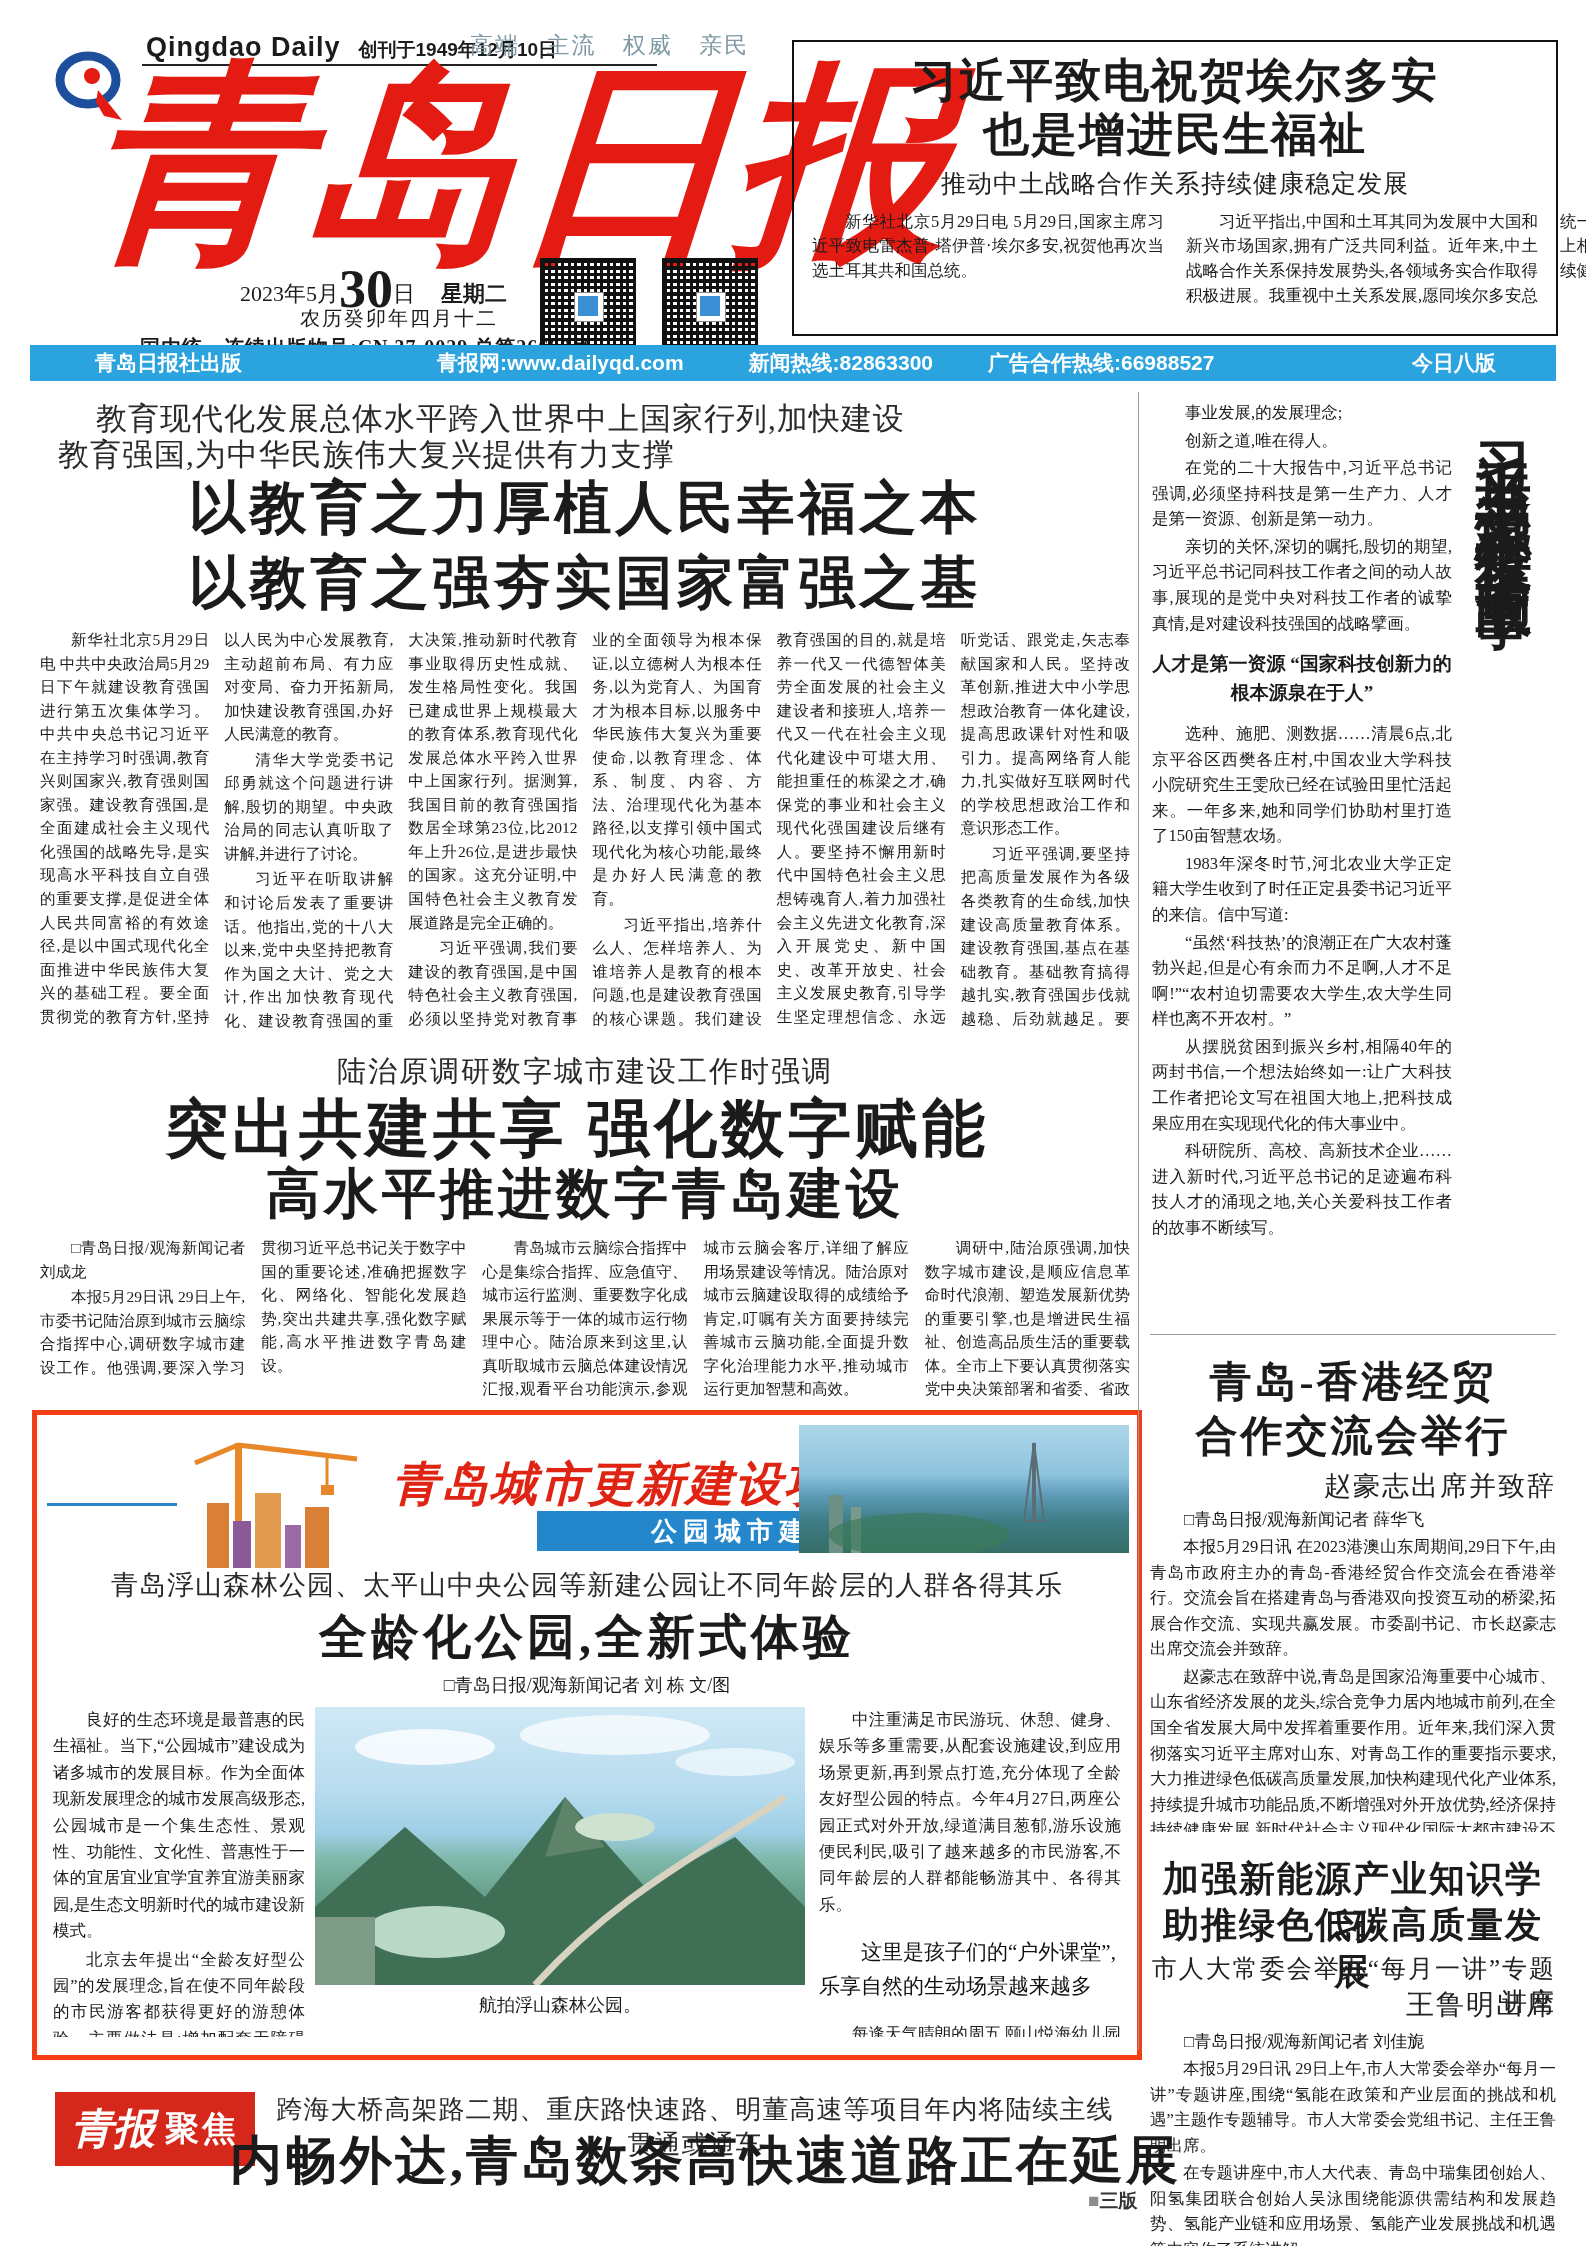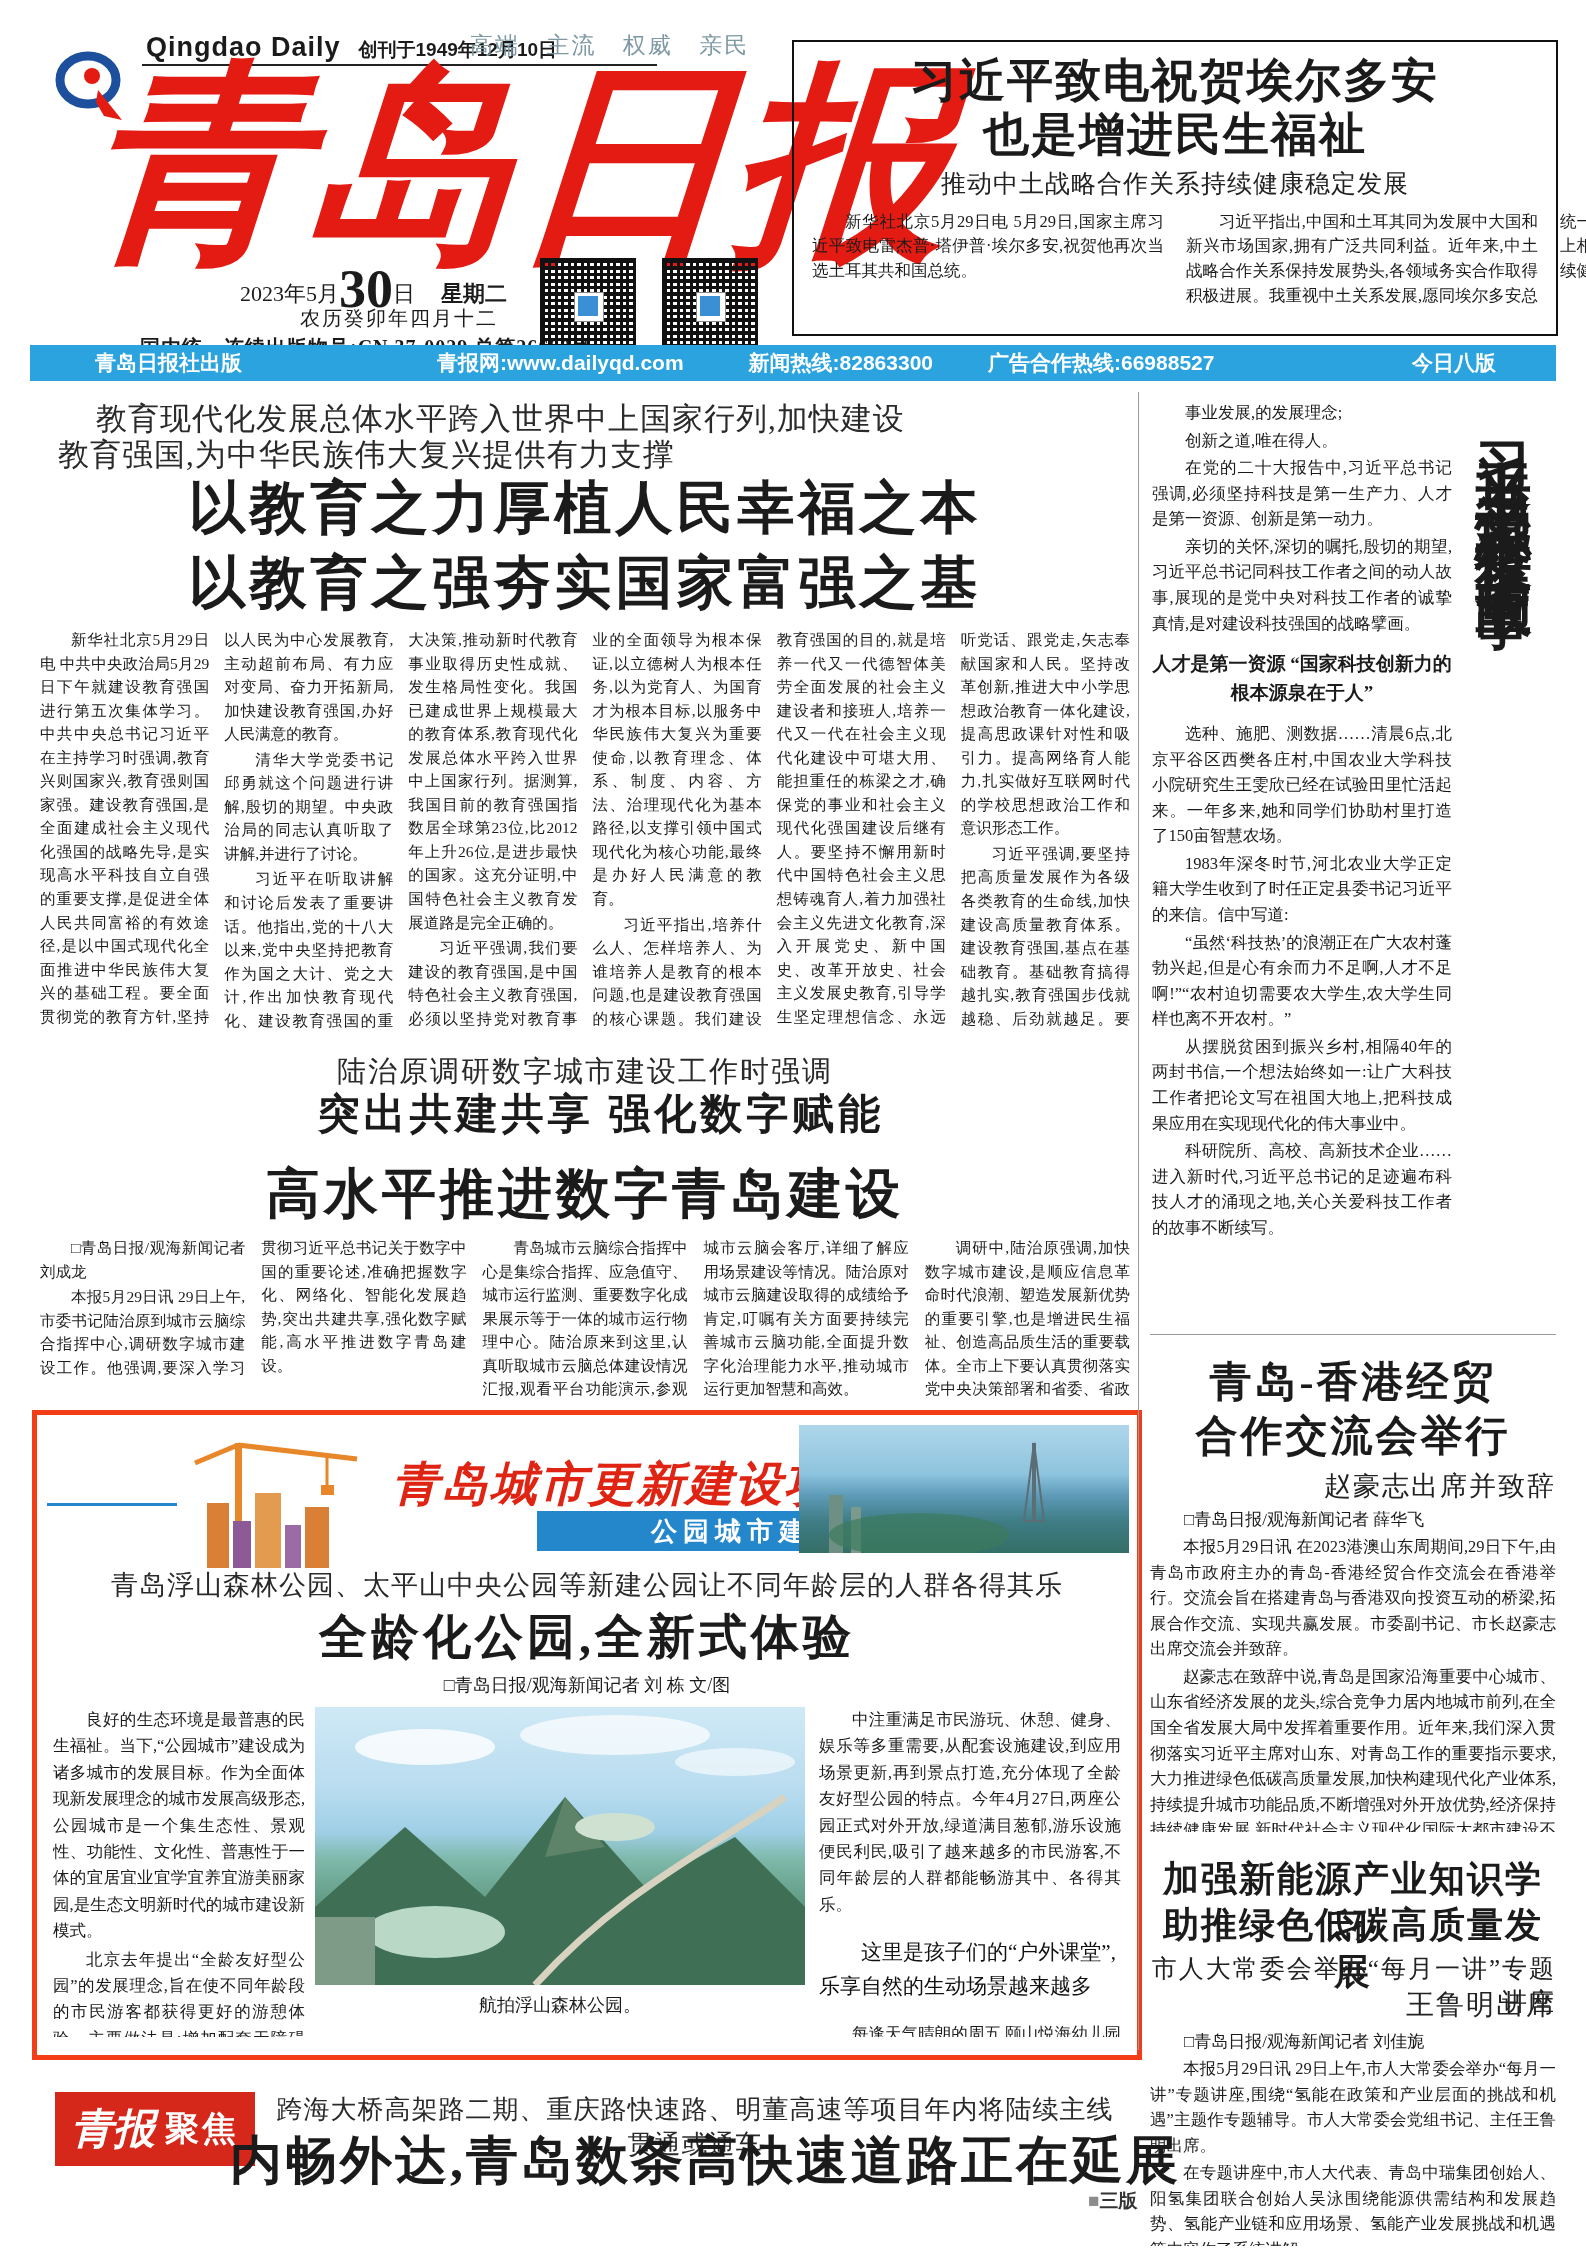--- a/index.html
+++ b/index.html
@@ -143,21 +143,21 @@
   <div class="abs cols6 jt" style="left:40px;top:628px;width:1090px;height:412px;">
       <p>新华社北京5月29日电 中共中央政治局5月29日下午就建设教育强国进行第五次集体学习。中共中央总书记习近平在主持学习时强调,教育兴则国家兴,教育强则国家强。建设教育强国,是全面建成社会主义现代化强国的战略先导,是实现高水平科技自立自强的重要支撑,是促进全体人民共同富裕的有效途径,是以中国式现代化全面推进中华民族伟大复兴的基础工程。要全面贯彻党的教育方针,坚持以人民为中心发展教育,主动超前布局、有力应对变局、奋力开拓新局,加快建设教育强国,办好人民满意的教育。</p>
       <p>清华大学党委书记邱勇就这个问题进行讲解,殷切的期望。中央政治局的同志认真听取了讲解,并进行了讨论。</p>
       <p>习近平在听取讲解和讨论后发表了重要讲话。他指出,党的十八大以来,党中央坚持把教育作为国之大计、党之大计,作出加快教育现代化、建设教育强国的重大决策,推动新时代教育事业取得历史性成就、发生格局性变化。我国已建成世界上规模最大的教育体系,教育现代化发展总体水平跨入世界中上国家行列。据测算,我国目前的教育强国指数居全球第23位,比2012年上升26位,是进步最快的国家。这充分证明,中国特色社会主义教育发展道路是完全正确的。</p>
       <p>习近平强调,我们要建设的教育强国,是中国特色社会主义教育强国,必须以坚持党对教育事业的全面领导为根本保证,以立德树人为根本任务,以为党育人、为国育才为根本目标,以服务中华民族伟大复兴为重要使命,以教育理念、体系、制度、内容、方法、治理现代化为基本路径,以支撑引领中国式现代化为核心功能,最终是办好人民满意的教育。</p>
       <p>习近平指出,培养什么人、怎样培养人、为谁培养人是教育的根本问题,也是建设教育强国的核心课题。我们建设教育强国的目的,就是培养一代又一代德智体美劳全面发展的社会主义建设者和接班人,培养一代又一代在社会主义现代化建设中可堪大用、能担重任的栋梁之才,确保党的事业和社会主义现代化强国建设后继有人。要坚持不懈用新时代中国特色社会主义思想铸魂育人,着力加强社会主义先进文化教育,深入开展党史、新中国史、改革开放史、社会主义发展史教育,引导学生坚定理想信念、永远听党话、跟党走,矢志奉献国家和人民。坚持改革创新,推进大中小学思想政治教育一体化建设,提高思政课针对性和吸引力。提高网络育人能力,扎实做好互联网时代的学校思想政治工作和意识形态工作。</p>
       <p>习近平强调,要坚持把高质量发展作为各级各类教育的生命线,加快建设高质量教育体系。建设教育强国,基点在基础教育。基础教育搞得越扎实,教育强国步伐就越稳、后劲就越足。要推进学前教育普惠发展、义务教育优质均衡发展和城乡一体化,加快缩小教育差距。基础教育既要夯实学生的知识基础,也要激发学生崇尚科学、探索未知的兴趣,培养其探索性、创新性思维品质。要在全社会树立科学的人才观、成才观、教育观,加快扭转教育功利化倾向,形成健康的教育环境和生态。建设教育强国,龙头是高等教育。要把加快建设中国特色、世界一流的大学和优势学科作为重中之重,大力加强基础学科、新兴学科、交叉学科建设,瞄准世界科技前沿和国家重大战略需求推进科研创新,不断提升原始创新能力和人才培养质量。</p>
     </div>
 
   <div class="abs kicker2" style="left:40px;top:1052px;width:1090px;">陆治原调研数字城市建设工作时强调</div>
-  <div class="abs bighead" style="left:56px;top:1086px;width:1090px;font-size:42px;">突出共建共享  强化数字赋能</div>
+  <div class="abs bighead" style="left:32px;top:1086px;width:1090px;font-size:63px;">突出共建共享  强化数字赋能</div>
   <div class="abs bighead" style="left:40px;top:1158px;width:1090px;font-size:54px;">高水平推进数字青岛建设</div>
   <div class="abs cols5 jt" style="left:40px;top:1236px;width:1090px;height:166px;">
       <p>□青岛日报/观海新闻记者 刘成龙</p>
       <p>本报5月29日讯 29日上午,市委书记陆治原到城市云脑综合指挥中心,调研数字城市建设工作。他强调,要深入学习贯彻习近平总书记关于数字中国的重要论述,准确把握数字化、网络化、智能化发展趋势,突出共建共享,强化数字赋能,高水平推进数字青岛建设。</p>
       <p>青岛城市云脑综合指挥中心是集综合指挥、应急值守、城市运行监测、重要数字化成果展示等于一体的城市运行物理中心。陆治原来到这里,认真听取城市云脑总体建设情况汇报,观看平台功能演示,参观城市云脑会客厅,详细了解应用场景建设等情况。陆治原对城市云脑建设取得的成绩给予肯定,叮嘱有关方面要持续完善城市云脑功能,全面提升数字化治理能力水平,推动城市运行更加智慧和高效。</p>
       <p>调研中,陆治原强调,加快数字城市建设,是顺应信息革命时代浪潮、塑造发展新优势的重要引擎,也是增进民生福祉、创造高品质生活的重要载体。全市上下要认真贯彻落实党中央决策部署和省委、省政府工作要求,更加积极主动推进数字青岛建设,为经济社会高质量发展提供强力支撑。要加强数字基础设施建设,夯实数字城市底座。要加快推进数字产业化、产业数字化,培育数字经济新产业、新业态、新模式,抢占未来发展“新赛道”。要优化数据要素市场化配置,充分释放数据资源价值。要深化数据赋能应用场景建设,推动政务服务、城市治理数字化转型,让城市运行更智慧、群众生活更便利。</p>
     </div>
 
   <div class="abs parkbox" style="left:32px;top:1410px;width:1100px;height:640px;">
 

